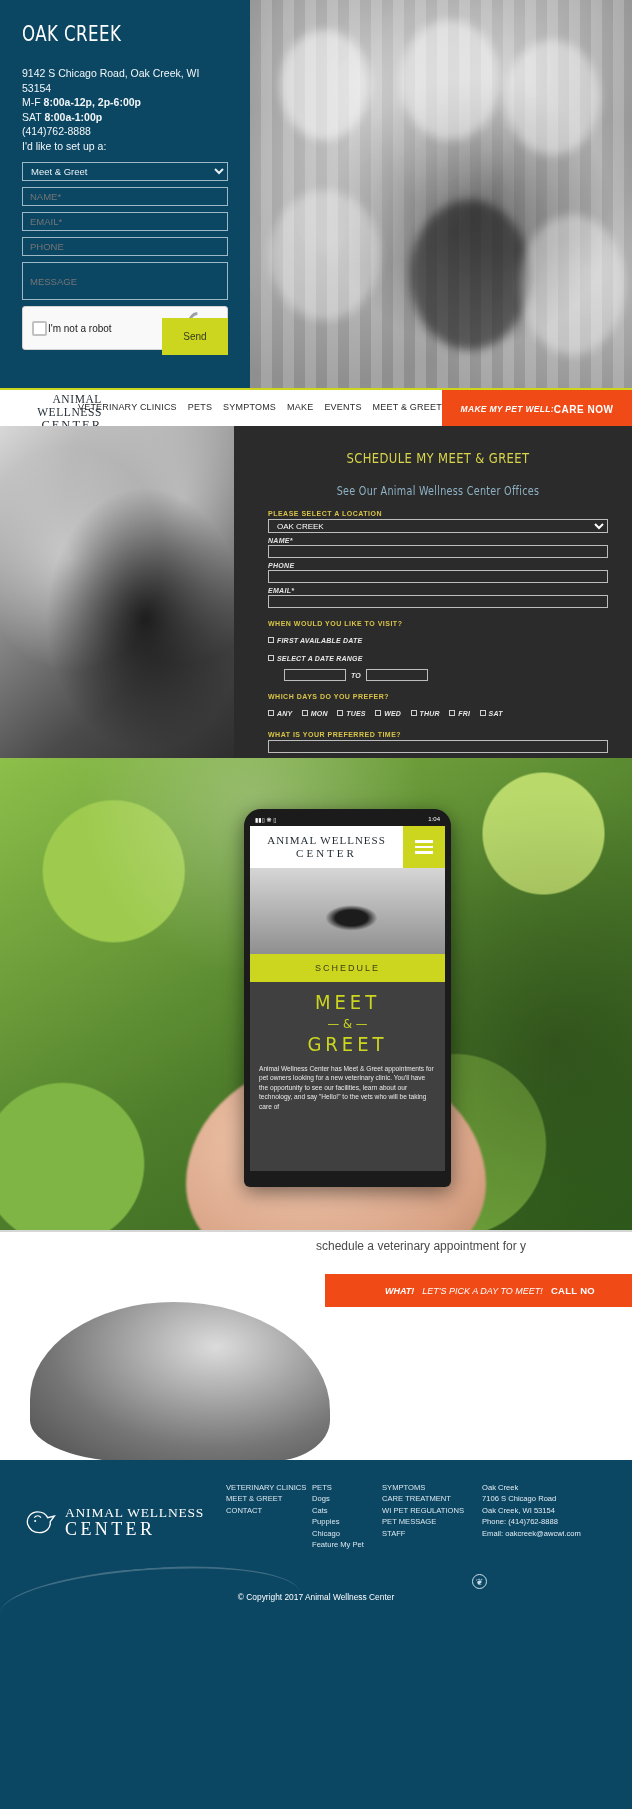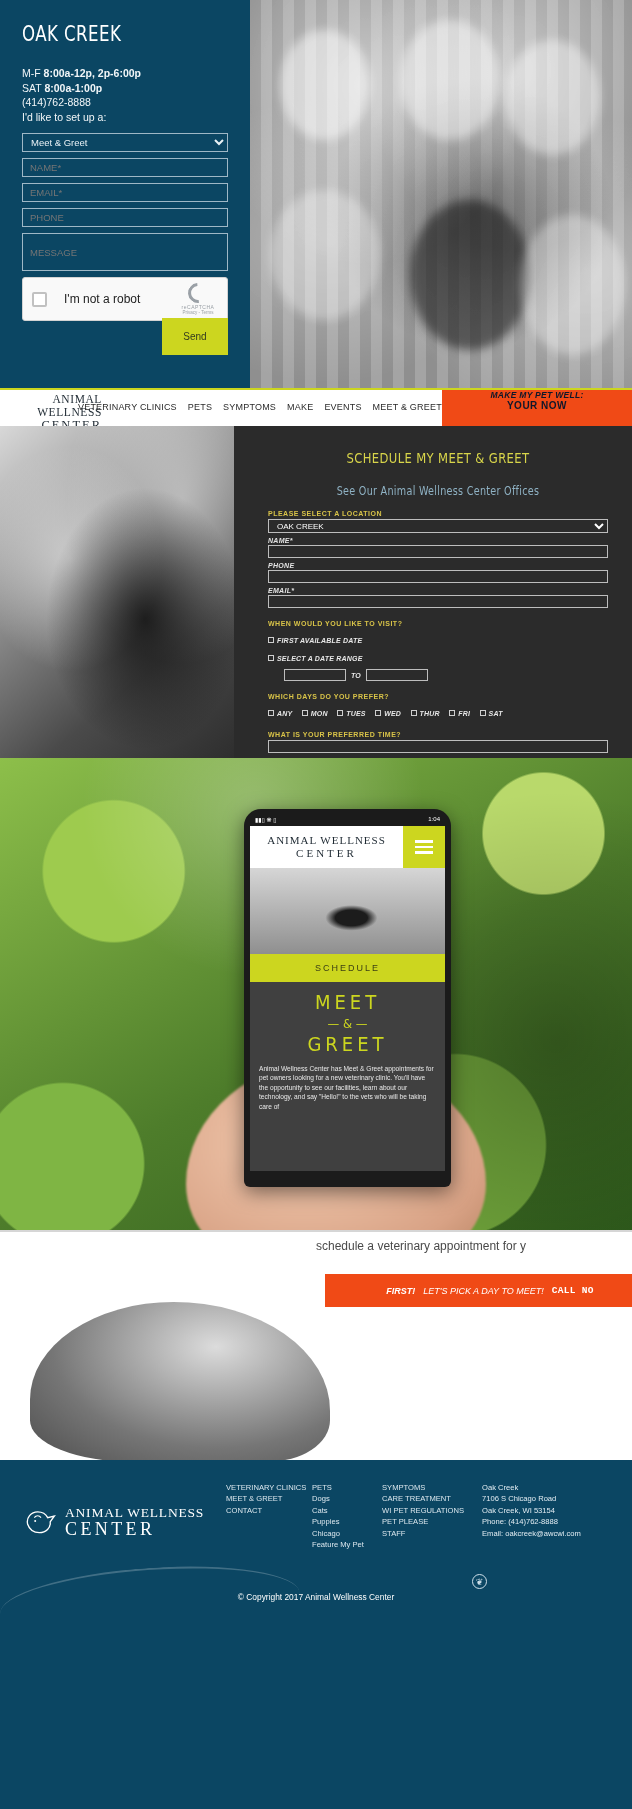--- a/index.html
+++ b/index.html
@@ -71,21 +71,21 @@
     padding: 0 9px;
     margin-top: 4px;
     position: relative;
   }
   #captcha-box {
     width: 15px; height: 15px;
     border: 2px solid #c1c1c1;
     background: #fff;
     border-radius: 2px;
   }
-  #captcha-label { font-size: 12px; color: #222; margin-left: 17px; }
+  #captcha-label { font-size: 10px; color: #222; margin-left: 1px; }
   #captcha-brand {
     position: absolute; right: 7px; top: 5px;
     text-align: center; width: 44px;
   }
   #recaptcha-icon {
     width: 20px; height: 20px; margin: 0 auto;
     border: 3px solid #9aa0a6;
     border-radius: 50%;
     border-top-color: transparent;
     border-right-color: transparent;
@@ -143,23 +143,23 @@
     position: absolute; left: 78px; top: 12px;
     display: flex; gap: 11px;
     font-size: 9px; letter-spacing: .2px;
     color: #2b2b2b;
   }
   #nav-links span { cursor: pointer; white-space: nowrap; }
   #nav-cta {
     position: absolute; right: 0; top: 0;
     width: 190px; height: 38px;
     background: #f04a16;
-    color: #0f172a;
-    display: flex; flex-direction: column;
-    align-items: center; justify-content: flex-start;
+    color: #ffffff;
+    display: flex; flex-direction: row;
+    align-items: center; justify-content: center;
     cursor: pointer;
   }
   #nav-cta .l1 { font-size: 8.5px; font-style: italic; font-weight: 700; letter-spacing:.3px;}
   #nav-cta .l2 { font-size: 10px; font-weight: 700; letter-spacing: .5px; }
 
   
   #sec-schedule {
     position: relative;
     width: 632px; height: 332px;
     background: #2b2b2b;
@@ -336,21 +336,21 @@
     font-size: 12px; color:#4a4a4a; white-space:nowrap;
   }
   #dog-cta {
     position:absolute; left: 325px; top: 42px;
     width: 330px; height: 33px; background:#f04a16;
     display:flex; align-items:center; justify-content:center; gap:8px;
     color:#fff; cursor:pointer;
   }
   #dog-cta .w { font-size:9px; font-weight:700; font-style:italic; }
   #dog-cta .m { font-size:9px; font-style:italic; }
-  #dog-cta .c { font-size:9.5px; font-weight:700; letter-spacing:.3px;font-family:Liberation Mono, monospace; }
+  #dog-cta .c { font-size:9.5px; font-weight:700; letter-spacing:.3px; }
   #dog-img {
     position:absolute; left:0; top:22px; width:632px; height:208px;
     background:
       radial-gradient(ellipse at 24% 52%, #6e6e6e 0 60px, transparent 130px),
       radial-gradient(ellipse at 48% 70%, rgba(40,40,40,.5), transparent 45%),
       linear-gradient(180deg,#f4f4f4 0%, #eaeaea 30%, #b5b5b5 72%, #9e9e9e 100%);
     filter: grayscale(1);
     z-index: -1;
   }
   #dog-body {
@@ -420,20 +420,21 @@
     <div class="blob" style="left:255px;top:40px;width:95px;height:115px;background:rgba(255,255,255,.38)"></div>
     <div class="blob" style="left:20px;top:190px;width:110px;height:130px;background:rgba(255,255,255,.30)"></div>
     <div class="blob" style="left:160px;top:200px;width:120px;height:150px;background:rgba(30,30,30,.55)"></div>
     <div class="blob" style="left:270px;top:215px;width:105px;height:140px;background:rgba(255,255,255,.32)"></div>
   </div>
 
   <div id="contact-left">
     <div id="contact-title">OAK CREEK</div>
 
     <div class="cinfo">
+      <div>9142 S Chicago Road, Oak Creek, WI 53154</div>
       <div>
         <span>M-F </span><b>8:00a-12p, 2p-6:00p</b>
       </div>
       <div>
         <span>SAT </span><b>8:00a-1:00p</b>
       </div>
       <div>(414)762-8888</div>
       <div>I'd like to set up a:</div>
     </div>
 
@@ -470,21 +471,21 @@
     <span>VETERINARY CLINICS</span>
     <span>PETS</span>
     <span>SYMPTOMS</span>
     <span>MAKE</span>
     <span>EVENTS</span>
     <span>MEET &amp; GREET</span>
     <span>CONTACT</span>
   </div>
   <div id="nav-cta">
     <div class="l1">MAKE MY PET WELL:</div>
-    <div class="l2">YOUR NOW</div>
+    <div class="l2">CARE NOW</div>
   </div>
 </nav>
 
 <section id="sec-schedule">
   <div id="sched-photo"></div>
 
   <div id="sched-body">
     <div id="sched-title">SCHEDULE MY MEET &amp; GREET</div>
     <div id="sched-sub">See Our Animal Wellness Center Offices</div>
 
@@ -597,21 +598,21 @@
       </div>
     </div>
   </div>
 </section>
 
 <section id="sec-dog">
   <div id="dog-img"></div>
   <div id="dog-body"></div>
   <div id="dog-text">schedule a veterinary appointment for y</div>
   <div id="dog-cta">
-    <span class="w">FIRST!</span>
+    <span class="w">WHAT!</span>
     <span class="m">LET'S PICK A DAY TO MEET!</span>
     <span class="c">CALL NO</span>
   </div>
 </section>
 
 <footer id="sec-footer">
   <div id="f-swoosh"></div>
 
   <div id="footer-cols">
     <div id="f-logo-wrap">
@@ -640,21 +641,21 @@
       <a>Cats</a>
       <a>Puppies</a>
       <a>Chicago</a>
       <a>Feature My Pet</a>
     </div>
 
     <div class="fcol" id="fcol3">
       <a>SYMPTOMS</a>
       <a>CARE TREATMENT</a>
       <a>WI PET REGULATIONS</a>
-      <a>PET PLEASE</a>
+      <a>PET MESSAGE</a>
       <a>STAFF</a>
     </div>
 
     <div class="fcol" id="fcol4">
       <div>Oak Creek</div>
       <div>7106 S Chicago Road</div>
       <div>Oak Creek, WI 53154</div>
       <div>Phone: (414)762-8888</div>
       <div>Email: oakcreek@awcwi.com</div>
     </div>

